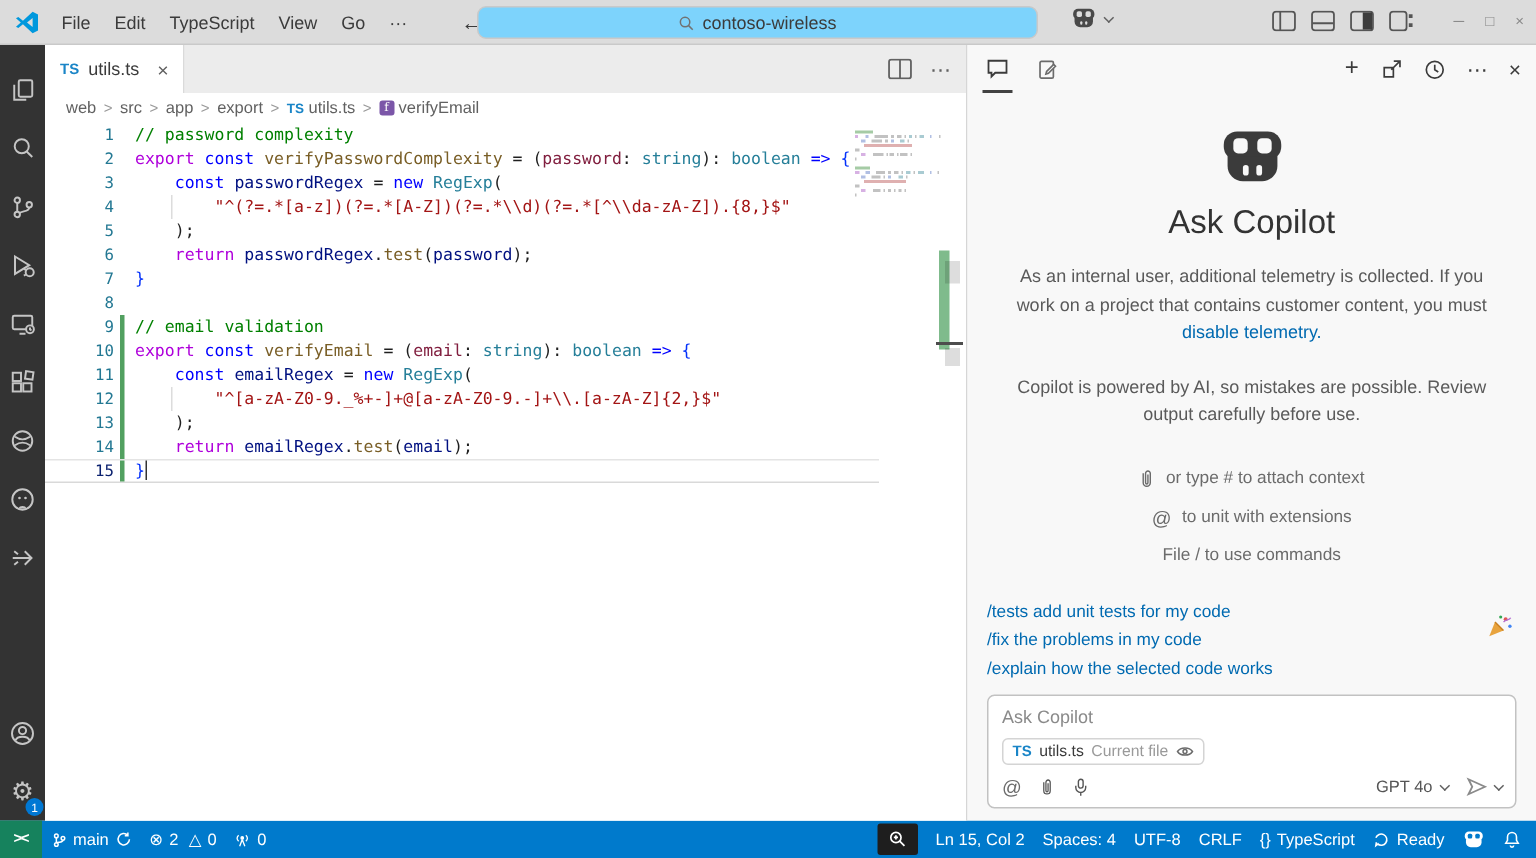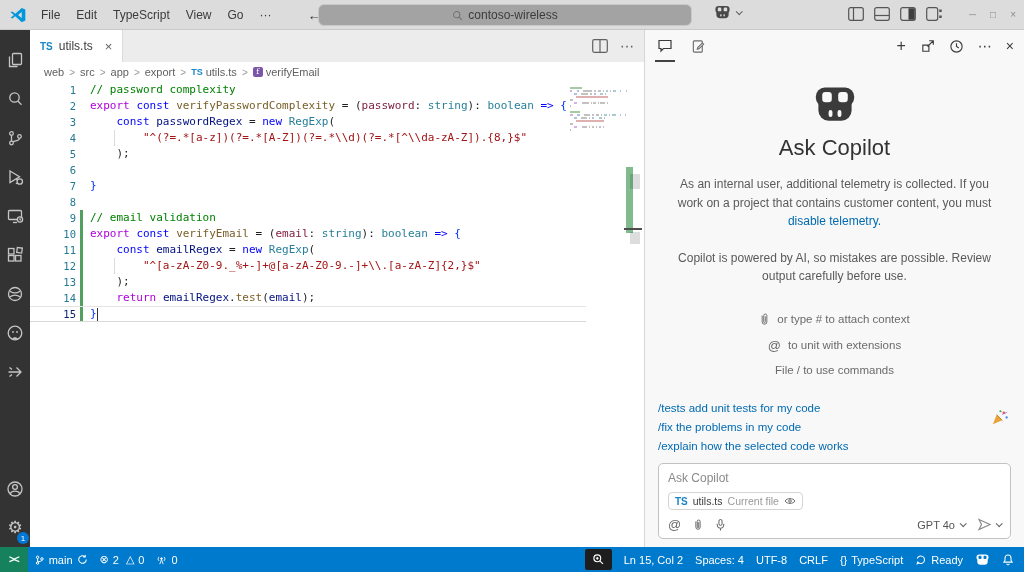--- a/index.html
+++ b/index.html
@@ -8,21 +8,21 @@
     font-family:"Liberation Sans",sans-serif;-webkit-font-smoothing:antialiased;}
 
   
   .titlebar{height:30px;background:#dcdcdc;display:flex;align-items:center;position:relative;
     border-bottom:1px solid #c9c9c9;}
   .vscode-logo{width:18px;height:18px;margin:0 6px 0 9px;flex:0 0 auto;}
   .menus{display:flex;align-items:center;}
   .menu-item{font-size:12px;color:#3b3b3b;padding:0 8px;line-height:30px;cursor:default;}
   .nav-arrows{display:flex;gap:14px;margin-left:28px;font-size:14px;}
   .nav-back{color:#3b3b3b;} .nav-fwd{color:#9b9b9b;}
-  .searchbox{position:absolute;left:318px;top:4px;width:374px;height:22px;background:#a3a3a3;
+  .searchbox{position:absolute;left:318px;top:4px;width:374px;height:22px;background:#7dd3fc;
     border:1px solid #c9c9c9;border-radius:6px;display:flex;align-items:center;justify-content:center;
     gap:5px;font-size:12px;color:#3b3b3b;}
   .copilot-tb{position:absolute;left:714px;top:5px;display:flex;align-items:center;gap:5px;}
   .layout-icons{position:absolute;right:82px;top:7px;display:flex;gap:10px;}
   .win-controls{position:absolute;right:8px;top:0;display:flex;gap:14px;color:#8a8a8a;font-size:10px;line-height:30px;}
   .chev{display:inline-block;width:5px;height:5px;border-right:1px solid #616161;border-bottom:1px solid #616161;transform:rotate(45deg) translateY(-1px);}
 
   
   .main{display:flex;height:517px;}
   .activitybar{width:30px;background:#333333;display:flex;flex-direction:column;align-items:center;
@@ -317,20 +317,21 @@
               <span class="iguide"></span>
             </div>
             <div class="code-row">
               <span class="ln">5</span>
               <span class="chg"></span>
               <span class="ctext"><span class="tk-pl">    );</span></span>
             </div>
             <div class="code-row">
               <span class="ln">6</span>
               <span class="chg"></span>
+              <span class="ctext"><span class="tk-pl">    </span><span class="tk-kw">return</span><span class="tk-pl"> </span><span class="tk-vr">passwordRegex</span><span class="tk-pl">.</span><span class="tk-fn">test</span><span class="tk-pl">(</span><span class="tk-vr">password</span><span class="tk-pl">);</span></span>
             </div>
             <div class="code-row">
               <span class="ln">7</span>
               <span class="chg"></span>
               <span class="ctext"><span class="tk-br">}</span></span>
             </div>
             <div class="code-row">
               <span class="ln">8</span>
               <span class="chg"></span>
               <span class="ctext"></span>

